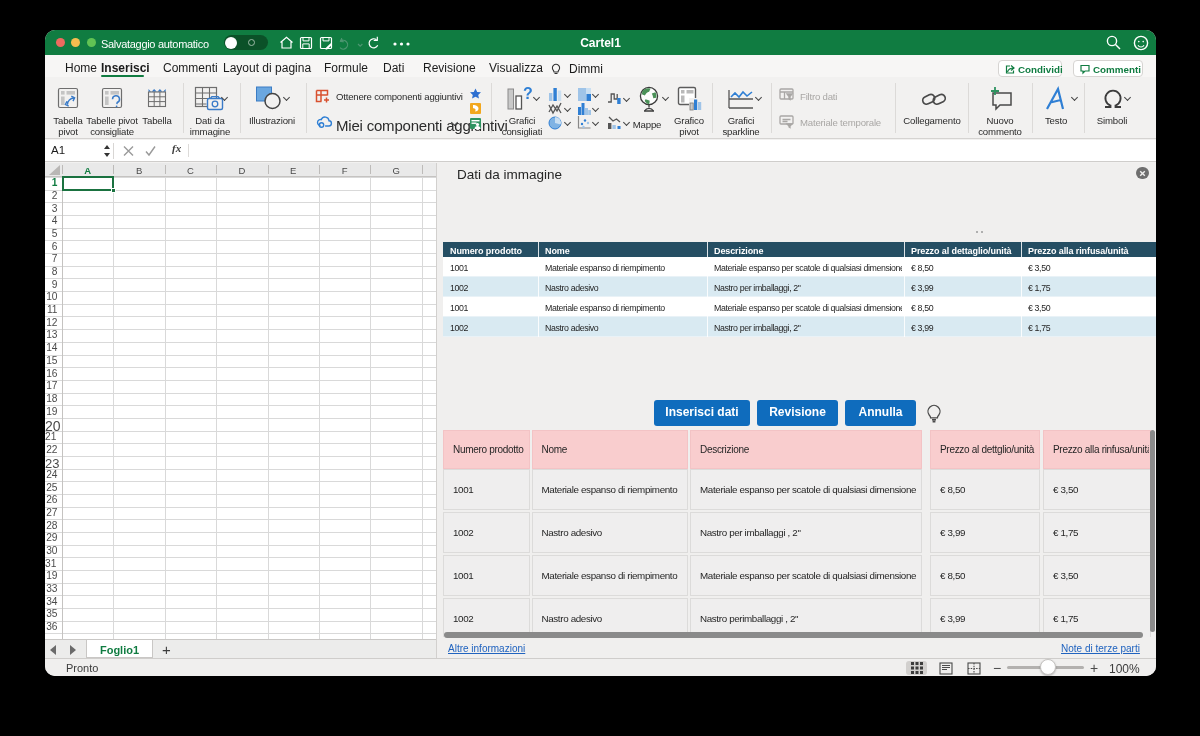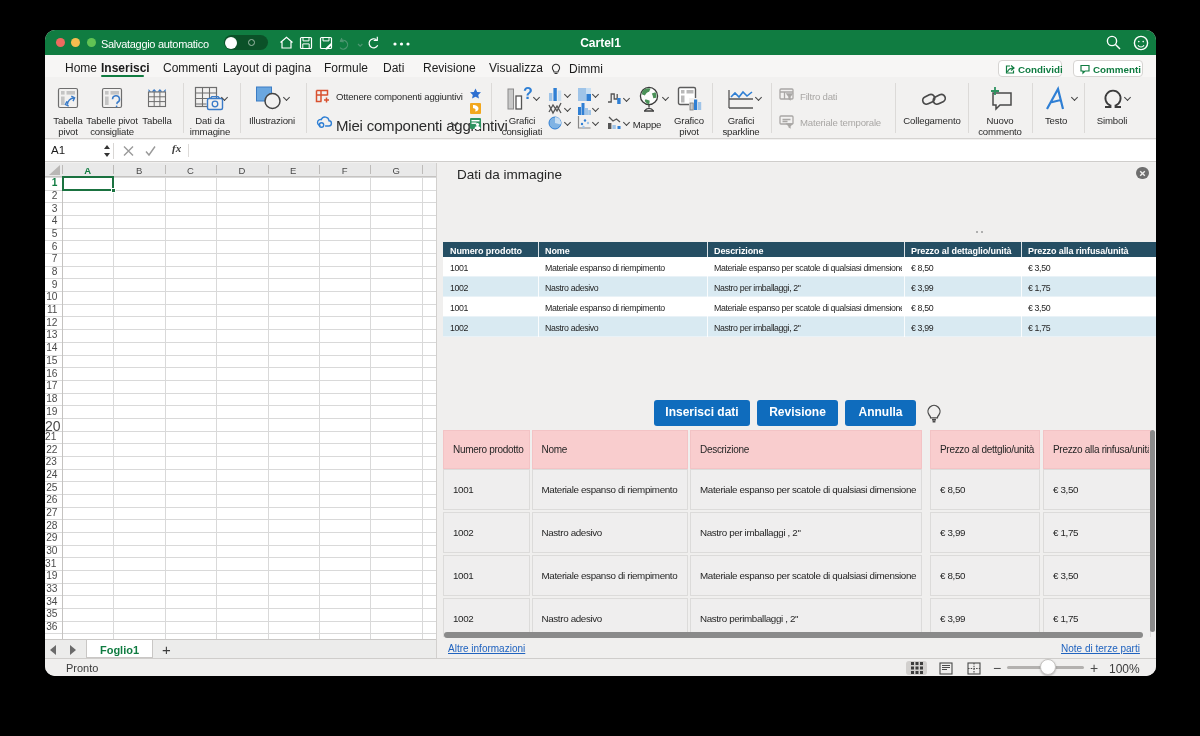--- a/index.html
+++ b/index.html
@@ -314,21 +314,21 @@
 <div class="abs" style="left:0;top:299.46px;width:12.5px;text-align:right;font-size:10.2px;font-weight:normal;color:#4a4a4a">13</div>
 <div class="abs" style="left:0;top:312.14px;width:12.5px;text-align:right;font-size:10.2px;font-weight:normal;color:#4a4a4a">14</div>
 <div class="abs" style="left:0;top:324.82px;width:12.5px;text-align:right;font-size:10.2px;font-weight:normal;color:#4a4a4a">15</div>
 <div class="abs" style="left:0;top:337.50px;width:12.5px;text-align:right;font-size:10.2px;font-weight:normal;color:#4a4a4a">16</div>
 <div class="abs" style="left:0;top:350.18px;width:12.5px;text-align:right;font-size:10.2px;font-weight:normal;color:#4a4a4a">17</div>
 <div class="abs" style="left:0;top:362.86px;width:12.5px;text-align:right;font-size:10.2px;font-weight:normal;color:#4a4a4a">18</div>
 <div class="abs" style="left:0;top:375.54px;width:12.5px;text-align:right;font-size:10.2px;font-weight:normal;color:#4a4a4a">19</div>
 <div class="abs" style="left:0;top:388.22px;width:12.5px;text-align:right;font-size:14px;font-weight:normal;color:#4a4a4a">20</div>
 <div class="abs" style="left:0;top:400.90px;width:12.5px;text-align:left;font-size:10.2px;font-weight:normal;color:#4a4a4a">21</div>
 <div class="abs" style="left:0;top:413.58px;width:12.5px;text-align:right;font-size:10.2px;font-weight:normal;color:#4a4a4a">22</div>
-<div class="abs" style="left:0;top:426.26px;width:12.5px;text-align:center;font-size:10px;font-weight:normal;color:#4a4a4a">23</div>
+<div class="abs" style="left:0;top:426.26px;width:12.5px;text-align:center;font-size:13px;font-weight:normal;color:#4a4a4a">23</div>
 <div class="abs" style="left:0;top:438.94px;width:12.5px;text-align:right;font-size:10.2px;font-weight:normal;color:#4a4a4a">24</div>
 <div class="abs" style="left:0;top:451.62px;width:12.5px;text-align:right;font-size:10.2px;font-weight:normal;color:#4a4a4a">25</div>
 <div class="abs" style="left:0;top:464.30px;width:12.5px;text-align:right;font-size:10.2px;font-weight:normal;color:#4a4a4a">26</div>
 <div class="abs" style="left:0;top:476.98px;width:12.5px;text-align:right;font-size:10.2px;font-weight:normal;color:#4a4a4a">27</div>
 <div class="abs" style="left:0;top:489.66px;width:12.5px;text-align:right;font-size:10.2px;font-weight:normal;color:#4a4a4a">28</div>
 <div class="abs" style="left:0;top:502.34px;width:12.5px;text-align:right;font-size:10.2px;font-weight:normal;color:#4a4a4a">29</div>
 <div class="abs" style="left:0;top:515.02px;width:12.5px;text-align:right;font-size:10.2px;font-weight:normal;color:#4a4a4a">30</div>
 <div class="abs" style="left:0;top:527.70px;width:12.5px;text-align:left;font-size:10.2px;font-weight:normal;color:#4a4a4a">31</div>
 <div class="abs" style="left:0;top:540.38px;width:12.5px;text-align:right;font-size:10.2px;font-weight:normal;color:#4a4a4a">19</div>
 <div class="abs" style="left:0;top:553.06px;width:12.5px;text-align:right;font-size:10.2px;font-weight:normal;color:#4a4a4a">33</div>

